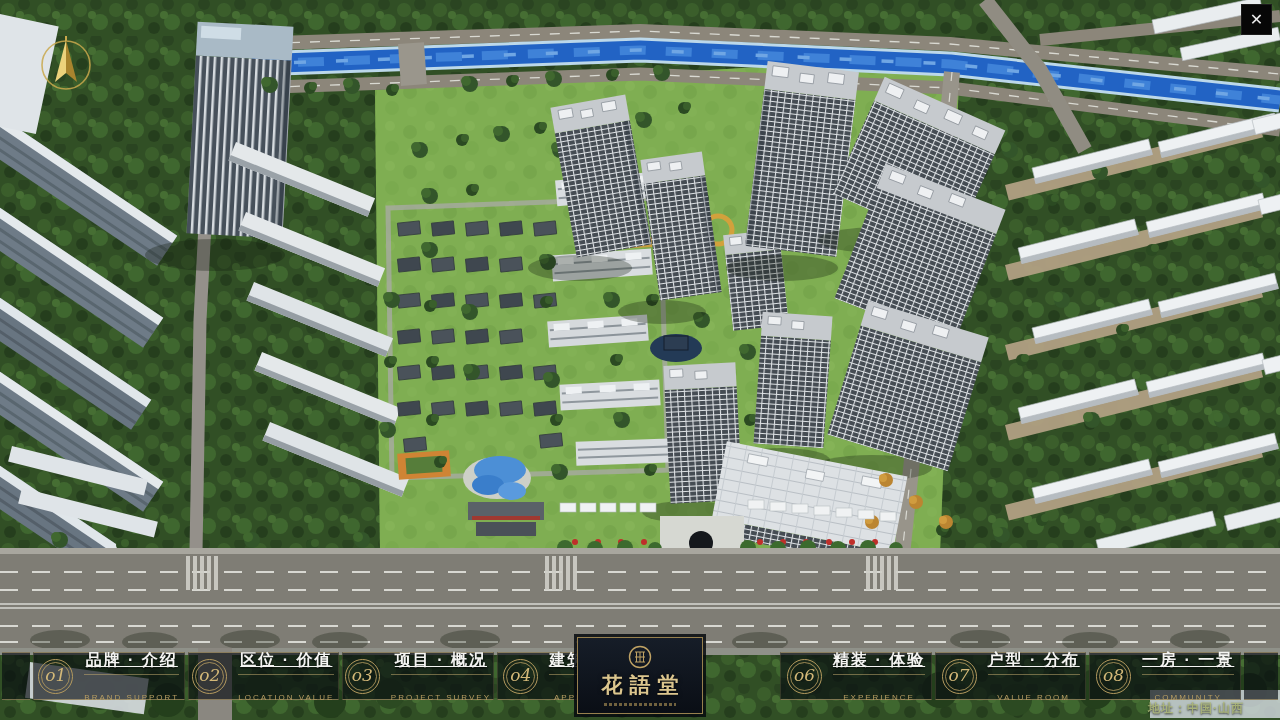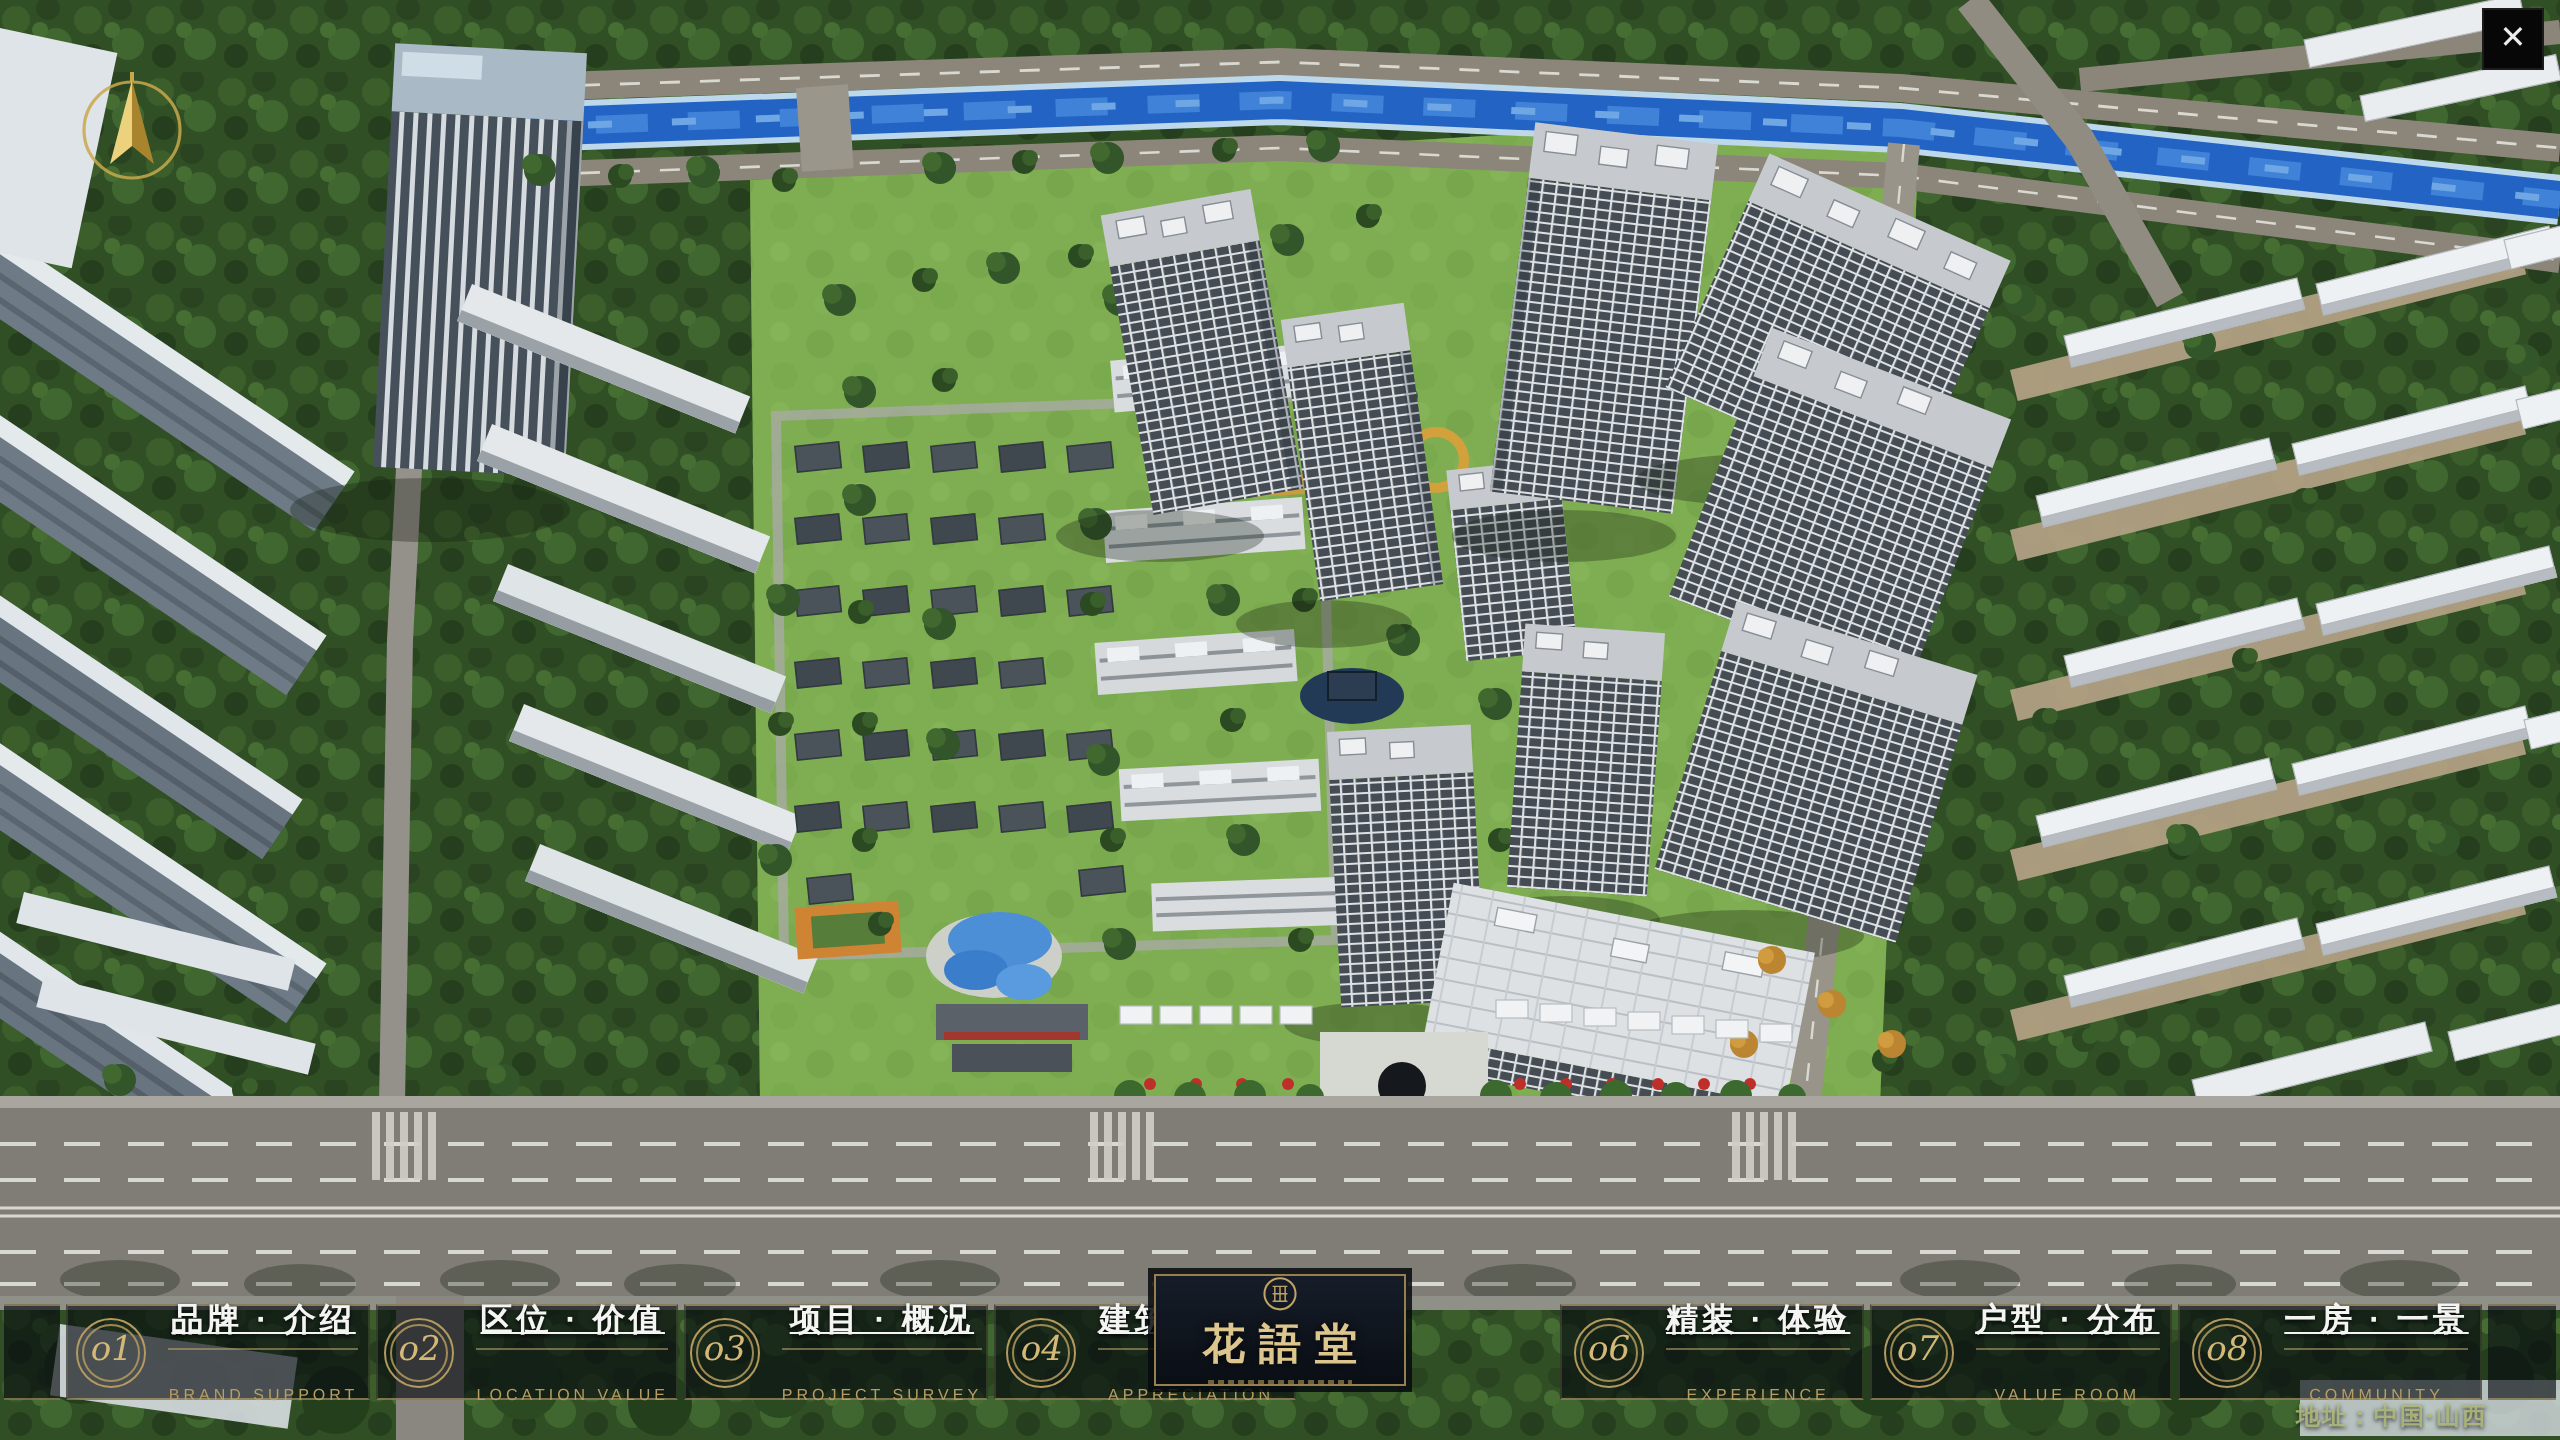--- a/index.html
+++ b/index.html
@@ -11,21 +11,21 @@
   .close-btn{position:absolute;top:4px;right:8px;width:29px;height:29px;
     background:#070707;color:#ececec;border:1px solid #1c1c1c;
     display:flex;align-items:center;justify-content:center;
     font-size:16px;line-height:1;cursor:pointer;z-index:30;}
 
   
   .compass{position:absolute;top:32px;left:36px;width:60px;height:62px;z-index:25;}
 
   
   .navbar{position:absolute;left:0;top:652px;width:1280px;height:48px;
-    display:flex;gap:3px;padding:0 2px;box-sizing:border-box;z-index:20;}
+    display:flex;gap:3px;padding:0 2px;box-sizing:border-box;z-index:20;justify-content:flex-end;}
   .nav-stub{background:rgba(8,12,16,0.66);
     border-top:1px solid rgba(195,172,118,0.55);
     border-bottom:1px solid rgba(195,172,118,0.55);}
   .stub-l{width:28px;} .stub-r{width:34px;}
   .nav-item{flex:1;display:flex;align-items:center;justify-content:center;gap:11px;
     background:rgba(8,12,16,0.66);cursor:pointer;
     border-top:1px solid rgba(195,172,118,0.6);
     border-bottom:1px solid rgba(195,172,118,0.6);
     border-left:1px solid rgba(195,172,118,0.18);
     border-right:1px solid rgba(195,172,118,0.18);}
@@ -37,21 +37,21 @@
     font-size:17px;color:#d3b878;transform:translateY(-1px);}
   .nav-text{display:flex;flex-direction:column;align-items:center;}
   .nav-title{font-size:16px;font-weight:bold;color:#f4f4f2;letter-spacing:2px;
     text-shadow:0 1px 2px rgba(0,0,0,0.8);white-space:nowrap;text-decoration:underline;}
   .nav-sub{margin-top:3px;padding-top:18px;border-top:1px solid rgba(190,166,108,0.55);
     font-size:8px;color:#b79d62;letter-spacing:2px;white-space:nowrap;
     align-self:stretch;text-align:center;}
   .logo-spacer{width:126px;flex:none;}
 
   
-  .logo-panel{position:absolute;left:577px;top:637px;width:126px;height:56px;
+  .logo-panel{position:absolute;left:577px;top:637px;width:126px;height:77px;
     background:linear-gradient(#161d28,#0a0e15);
     border:1px solid #97804d;box-shadow:0 0 0 3px rgba(6,9,14,0.85);
     display:flex;flex-direction:column;align-items:center;justify-content:center;
     z-index:22;cursor:pointer;box-sizing:border-box;}
   .logo-title{font-family:"DejaVu Serif",serif;font-size:21px;font-weight:bold;
     color:#dcc68e;letter-spacing:7px;text-indent:7px;margin-top:2px;
     text-shadow:0 0 4px rgba(0,0,0,0.8);}
   .logo-tagline{width:72px;height:3px;margin-top:4px;opacity:0.8;
     background:repeating-linear-gradient(90deg,#8a7648 0 3px,transparent 3px 5px);}
 

